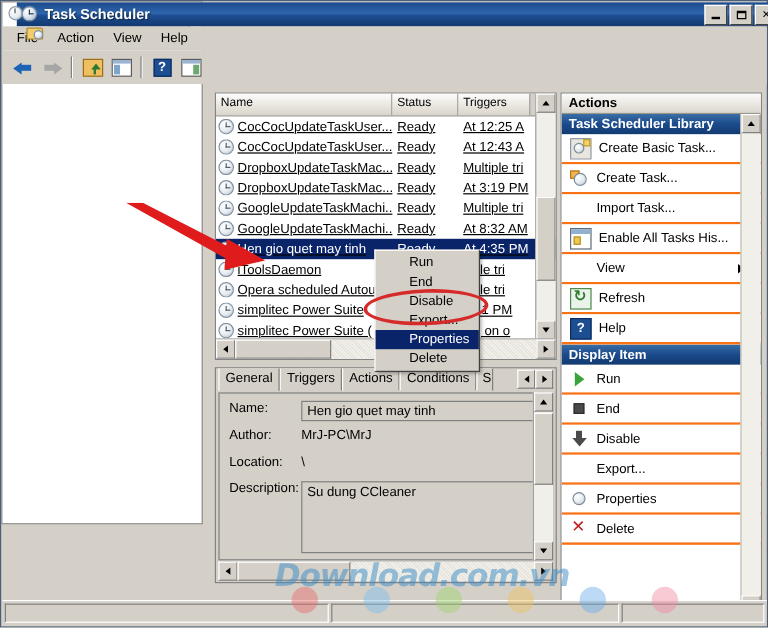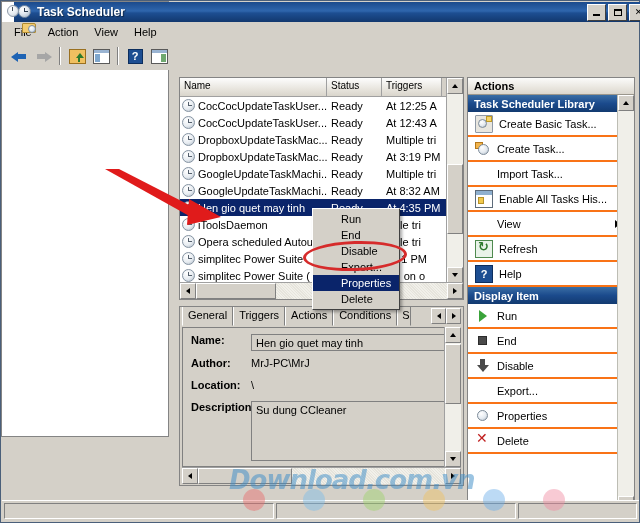--- a/index.html
+++ b/index.html
@@ -77,21 +77,21 @@
 
   
   .list-pane{position:absolute;left:178px;top:76px;width:285px;height:223px;
     border:1px solid #848484;background:#fff;box-sizing:border-box;overflow:hidden;}
   .lv-header{display:flex;height:18px;background:#d4d0c8;border-bottom:1px solid #a0a0a0;}
   .lv-h{border-right:1px solid #a0a0a0;padding:2px 0 0 4px;font-size:10px;box-sizing:border-box;
     background:linear-gradient(to bottom,#fdfdfd,#e8e5de 60%,#d9d5cc);}
   .lv-h.c-name{width:147px;}
   .lv-h.c-status{width:55px;}
   .lv-h.c-trig{width:60px;}
-  .lv-rows{position:relative;}
+  .lv-rows{position:relative;text-decoration:underline;}
   .lv-row{display:flex;height:17px;align-items:center;font-size:11px;white-space:nowrap;}
   .lv-row.sel{background:#0a246a;color:#fff;}
   .lv-c-name{width:147px;display:flex;align-items:center;overflow:hidden;padding-left:2px;box-sizing:border-box;}
   .lv-c-status{width:55px;padding-left:4px;box-sizing:border-box;overflow:hidden;}
   .lv-c-trig{width:62px;padding-left:4px;box-sizing:border-box;overflow:hidden;}
   .r-clock{width:13px;height:13px;margin-right:3px;position:relative;flex:0 0 auto;}
   .r-clock i{position:absolute;left:0;top:0;width:13px;height:13px;border-radius:50%;
     background:radial-gradient(circle at 35% 30%,#ffffff,#e7ecf1 55%,#aab6c3);border:1px solid #8593a2;box-sizing:border-box;}
   .r-clock b{position:absolute;left:6px;top:3px;width:1px;height:4px;background:#55606d;}
   .r-clock u{position:absolute;left:6px;top:6px;width:4px;height:1px;background:#55606d;}
@@ -116,21 +116,21 @@
   .tabstrip{display:flex;height:19px;align-items:flex-end;padding-left:2px;background:#d4d0c8;position:relative;}
   .tab{height:17px;padding:2px 5px 16px 5px;font-size:11px;background:#d4d0c8;
     border:1px solid;border-color:#fff #808080 #d4d0c8 #fff;margin-right:0;box-sizing:border-box;}
   .tab.active{height:19px;background:#d4d0c8;border-bottom-color:#d4d0c8;font-weight:normal;position:relative;z-index:2;}
   .tab.clip{width:14px;overflow:hidden;padding-left:4px;padding-right:0;}
   .tab-scroll{position:absolute;right:2px;top:1px;display:flex;}
   .tab-scroll .sb-btn{width:15px;height:16px;}
   .detail-body{position:absolute;left:2px;top:20px;right:2px;bottom:18px;background:#d4d0c8;
     border:1px solid #808080;box-sizing:border-box;overflow:hidden;}
   .d-row{display:flex;align-items:flex-start;padding:6px 0 0 8px;font-size:11px;}
-  .d-label{width:60px;flex:0 0 auto;font-weight:bold;}
+  .d-label{width:60px;flex:0 0 auto;}
   .d-value{flex:1;}
   .d-box{border:1px solid #808080;background:#d4d0c8;padding:2px 4px;box-sizing:border-box;
     width:200px;height:17px;overflow:hidden;}
   .d-box.desc{height:60px;}
 
   
   .actions-pane{position:absolute;left:466px;top:76px;width:168px;height:436px;
     background:#fff;border:1px solid #848484;box-sizing:border-box;overflow:hidden;}
   .ap-title{height:17px;background:#d4d0c8;border-bottom:1px solid #9a968c;font-weight:bold;
     font-size:11px;padding:2px 0 0 6px;box-sizing:border-box;

